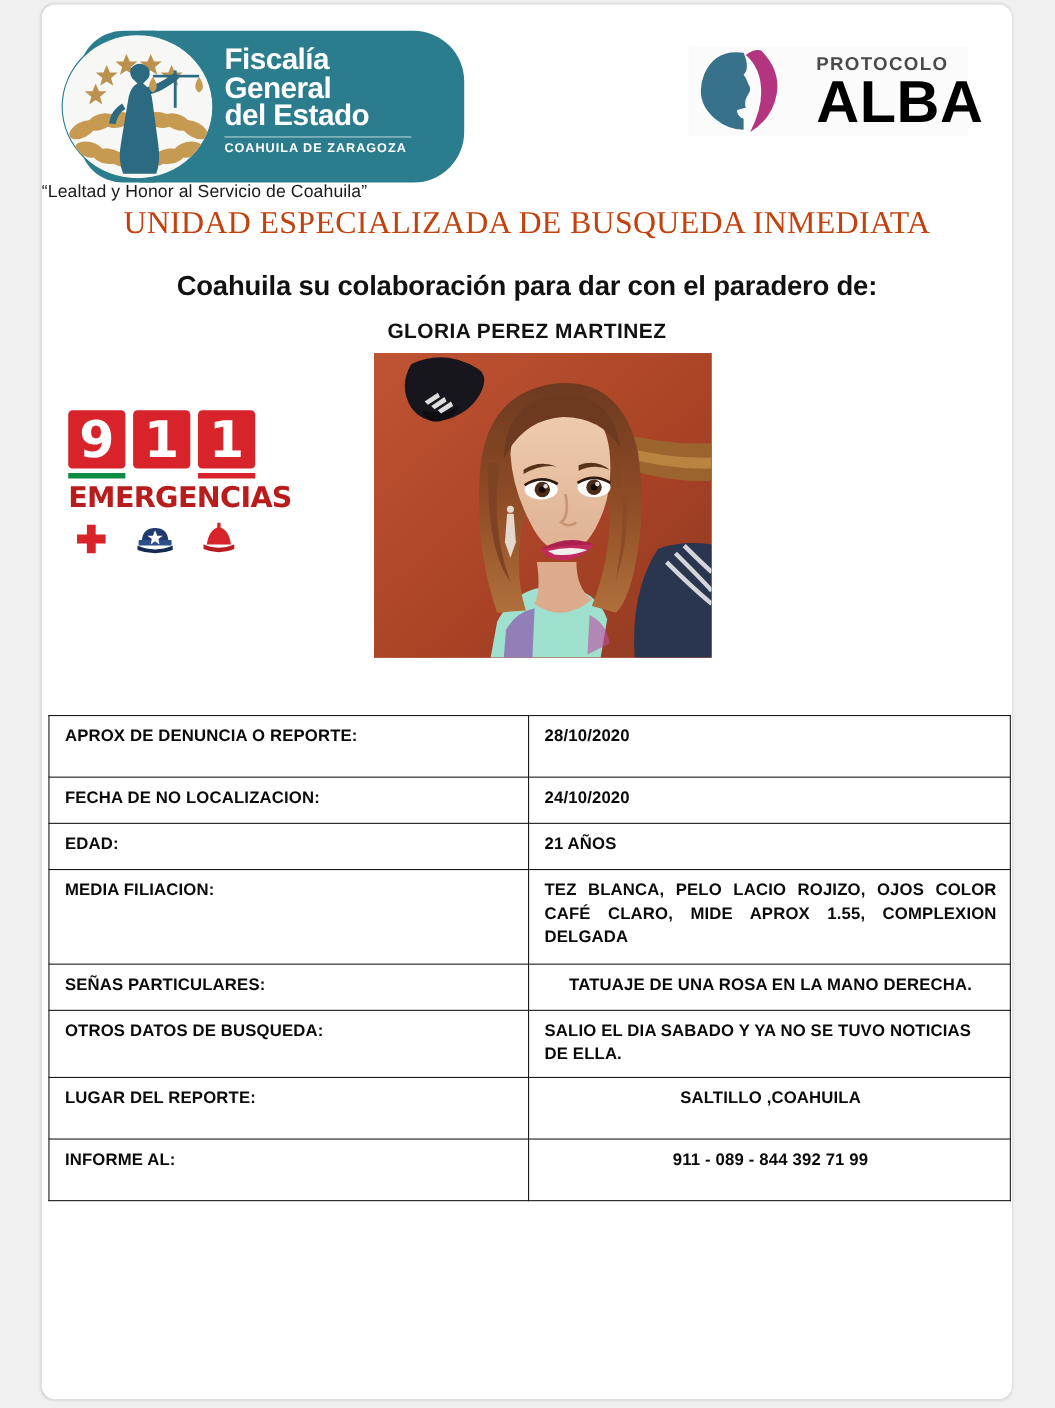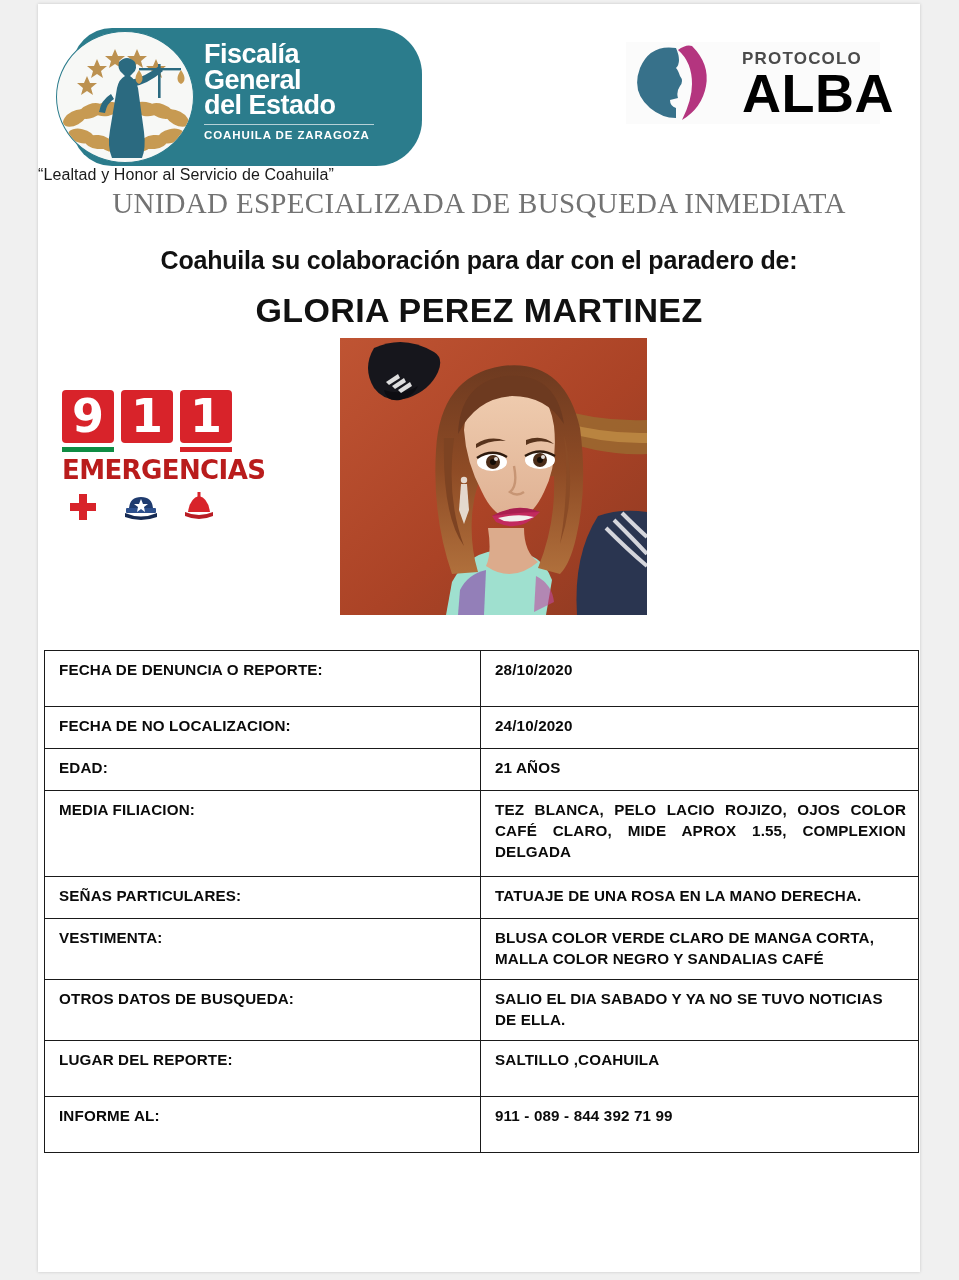--- a/index.html
+++ b/index.html
@@ -13,20 +13,21 @@
   }
 
   #poster-page {
     position: absolute;
     left: 38px;
     top: 4px;
     width: 882px;
     height: 1268px;
     background: #ffffff;
     box-shadow: 0 0 3px rgba(0,0,0,0.18);
+    border-radius: 12px;
   }
 
   
   .header-logos {
     position: relative;
     height: 160px;
   }
 
   
   .fiscalia-logo {
@@ -137,36 +138,36 @@
     text-align: left;
     font-size: 16px;
     color: #1a1a1a;
     margin-top: 2px;
     letter-spacing: 0.1px;
   }
   .unit-title {
     text-align: center;
     font-family: "Liberation Serif", serif;
     font-size: 29px;
-    color: #737373;
+    color: #c2410c;
     letter-spacing: 0.3px;
     margin-top: 3px;
     white-space: nowrap;
   }
   .request-line {
     text-align: center;
     font-size: 25px;
     font-weight: bold;
     color: #111;
     margin-top: 26px;
     letter-spacing: -0.2px;
   }
   .person-name {
     text-align: center;
-    font-size: 34px;
+    font-size: 19px;
     font-weight: bold;
     color: #111;
     margin-top: 16px;
     letter-spacing: 0.4px;
   }
 
   
   .middle-block {
     position: relative;
     height: 295px;
@@ -247,21 +248,21 @@
     vertical-align: top;
     padding: 9px 12px 9px 14px;
     font-size: 15.2px;
     font-weight: bold;
     color: #0a0a0a;
     letter-spacing: 0.15px;
     line-height: 1.38;
   }
   .data-table td.label { width: 436px; }
   .data-table td.value { width: 438px; }
-  .data-table td.value.c  { }
+  .data-table td.value.c  { text-align: center; }
   .data-table td.value.j  { text-align: justify; text-align-last: left; }
 
   tr.r-tall td { height: 56px; }
   tr.r-xtall td { height: 86px; }
   tr.r-short td { height: 42px; }
 </style>
 </head>
 <body>
 
 <div id="poster-page">
@@ -457,44 +458,40 @@
           <polygon points="121,146 127,146 129,172 124,186 119,172"></polygon>
           <circle cx="124" cy="142" r="3.2"></circle>
         </g>
       </svg>
     </div>
   </div>
 
   <table class="data-table">
     <tbody>
       <tr class="r-tall">
-        <td class="label">FECHA DE DENUNCIA O REPORTE:</td>
+        <td class="label">APROX DE DENUNCIA O REPORTE:</td>
         <td class="value">28/10/2020</td>
       </tr>
       <tr class="r-short">
         <td class="label">FECHA DE NO LOCALIZACION:</td>
         <td class="value">24/10/2020</td>
       </tr>
       <tr class="r-short">
         <td class="label">EDAD:</td>
         <td class="value">21 AÑOS</td>
       </tr>
       <tr class="r-xtall">
         <td class="label">MEDIA FILIACION:</td>
         <td class="value j">TEZ BLANCA, PELO LACIO ROJIZO, OJOS COLOR CAFÉ CLARO, MIDE APROX 1.55, COMPLEXION DELGADA</td>
       </tr>
       <tr class="r-short">
         <td class="label">SEÑAS PARTICULARES:</td>
         <td class="value c">TATUAJE DE UNA ROSA EN LA MANO DERECHA.</td>
       </tr>
       <tr class="r-tall">
-        <td class="label">VESTIMENTA:</td>
-        <td class="value c">BLUSA COLOR VERDE CLARO DE MANGA CORTA, MALLA COLOR NEGRO Y SANDALIAS CAFÉ</td>
-      </tr>
-      <tr class="r-tall">
         <td class="label">OTROS DATOS DE BUSQUEDA:</td>
         <td class="value">SALIO EL DIA SABADO Y YA NO SE TUVO NOTICIAS DE ELLA.</td>
       </tr>
       <tr class="r-tall">
         <td class="label">LUGAR DEL REPORTE:</td>
         <td class="value c">SALTILLO ,COAHUILA</td>
       </tr>
       <tr class="r-tall">
         <td class="label">INFORME AL:</td>
         <td class="value c">911 -  089  -  844 392 71 99</td>

